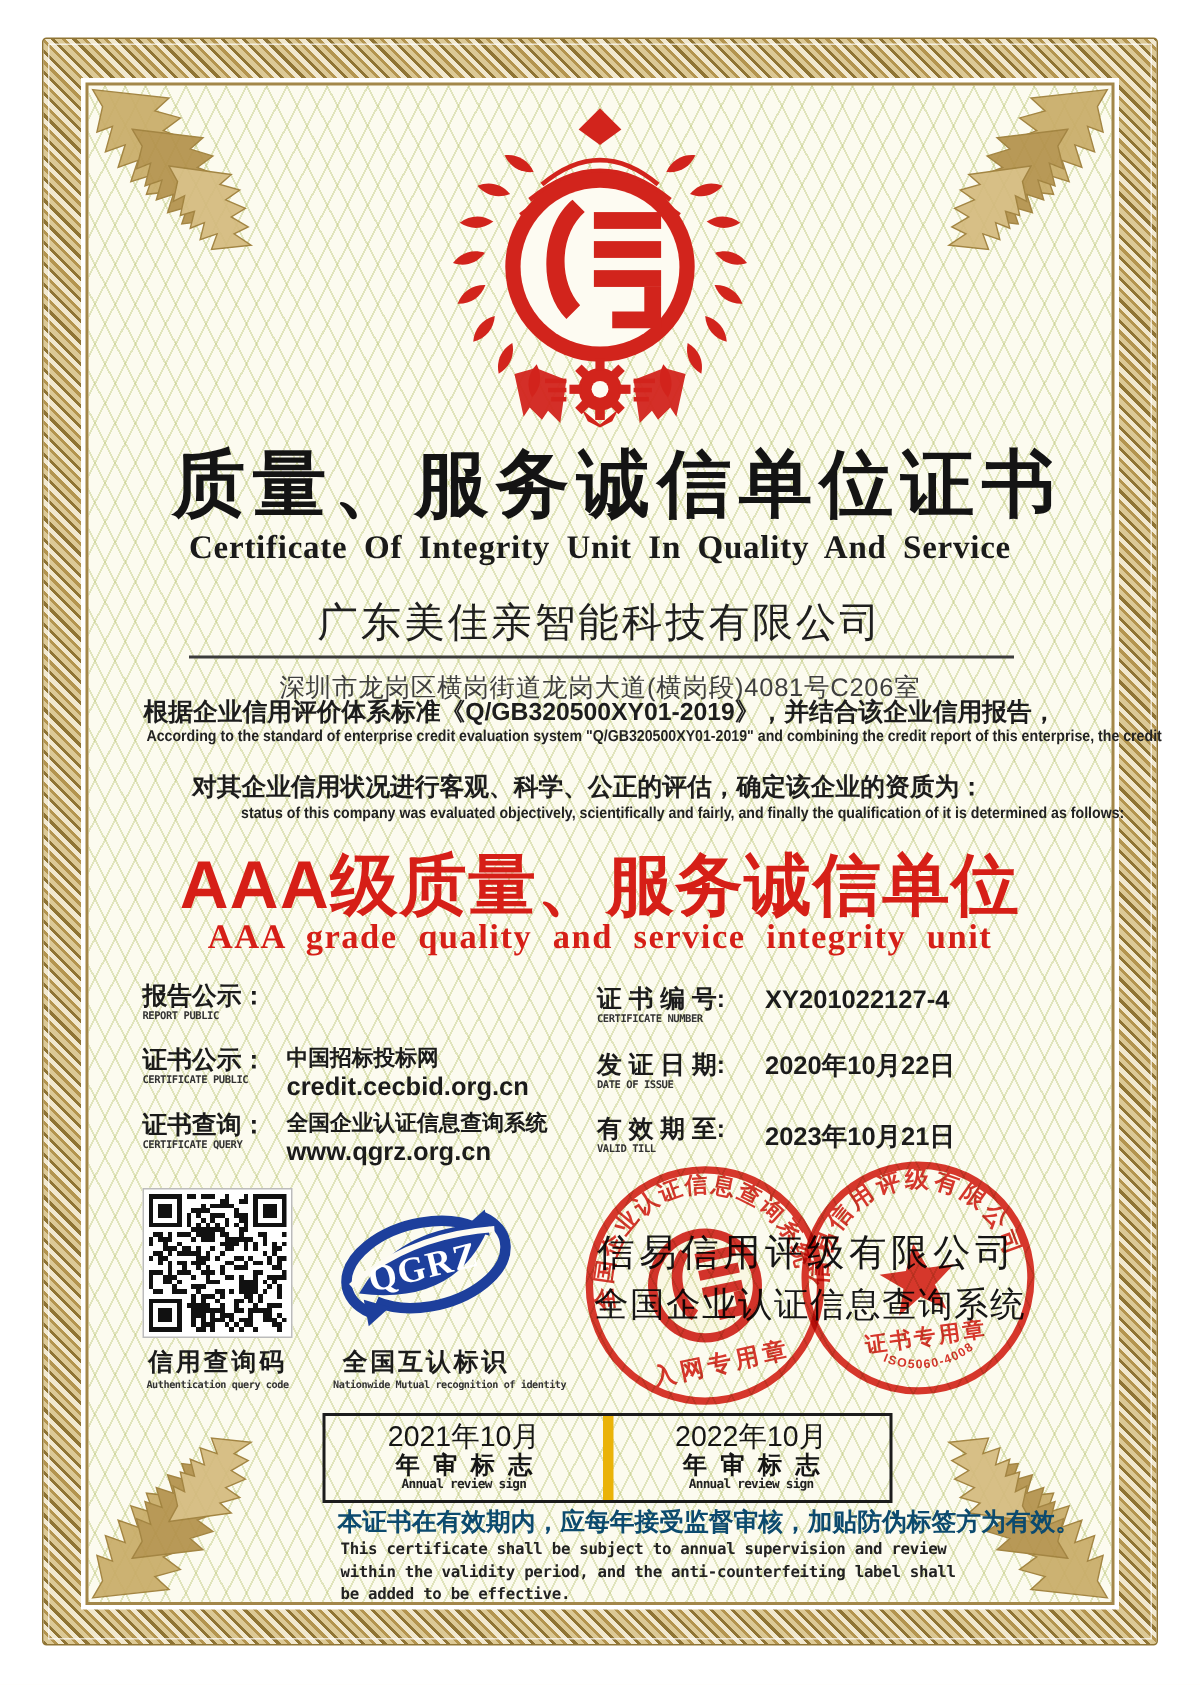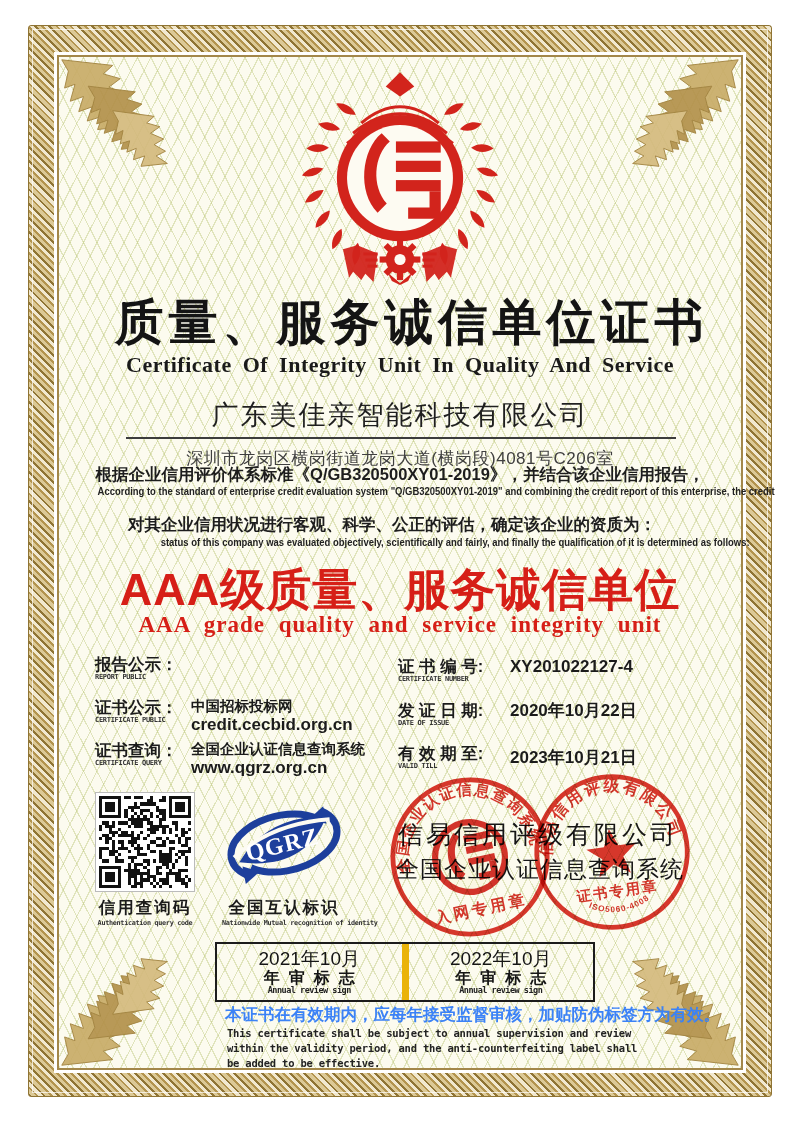--- a/index.html
+++ b/index.html
@@ -66,21 +66,21 @@
 
   
   .review{top:942px;left:215px;width:376px;height:56px;border:2px solid #1c1c1c;display:flex;background:transparent;}
   .rcell{flex:1;text-align:center;padding-top:4px;}
   .rcell+.rcell{border-left:7px solid #eab308;}
   .rdate{font-size:19px;color:#151515;font-weight:500;line-height:21px;}
   .rcn{font-size:16px;font-weight:bold;color:#151515;letter-spacing:9px;line-height:17px;text-indent:9px;}
   .ren{font-family:"DejaVu Sans Mono",monospace;font-size:8.5px;font-weight:bold;color:#222;letter-spacing:-.5px;line-height:9px;}
 
   
-  .fcn{top:1004px;left:225px;font-size:16.5px;font-weight:bold;color:#3b82f6;}
+  .fcn{top:1004px;left:225px;font-size:16.5px;font-weight:bold;color:#0c4a6e;}
   .fen{left:227px;font-family:"DejaVu Sans Mono",monospace;font-size:10.5px;font-weight:bold;color:#222;letter-spacing:-.2px;white-space:nowrap;}
   .fen1{top:1027px;} .fen2{top:1042px;} .fen3{top:1057px;}
 </style>
 </head>
 <body>
 
 <div class="page">
   <div class="band"></div>
   <div class="inner"></div>
 

